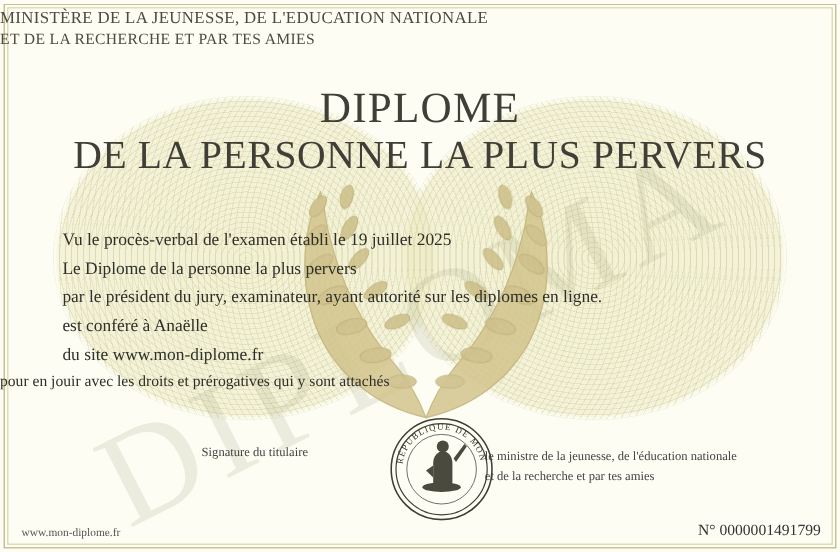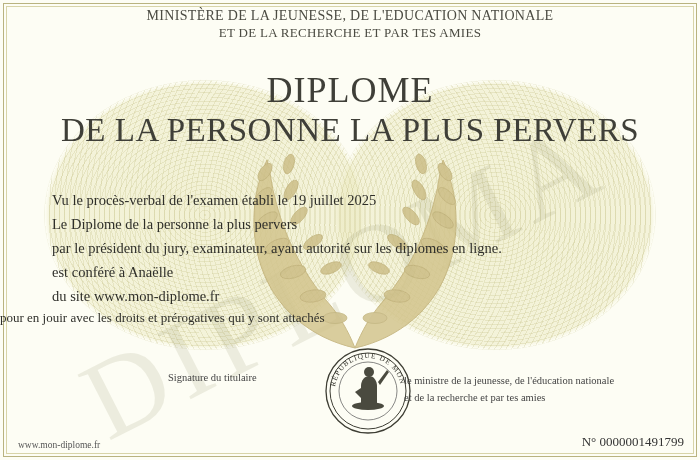--- a/index.html
+++ b/index.html
@@ -62,21 +62,21 @@
   .wreath{
     position:absolute;
     left:205px;top:120px;
     width:300px;height:240px;
     opacity:.85;
     pointer-events:none;
   }
   
   .ministry{
     position:absolute;top:7px;left:0;width:700px;
-    text-align:center;
+    text-align:left;
     color:#4b4b42;
     font-size:13.5px;
     letter-spacing:.3px;
     font-variant:small-caps;
     text-transform:uppercase;
     line-height:17px;
   }
   .ministry .l1{font-size:14px;}
   .ministry .l2{font-size:13px;}
   .title{

